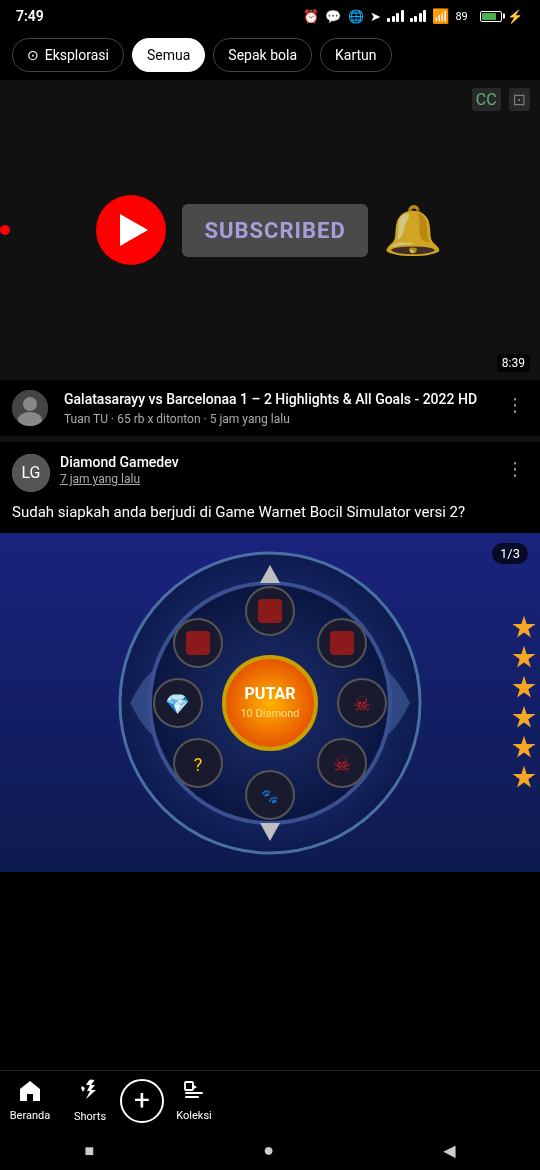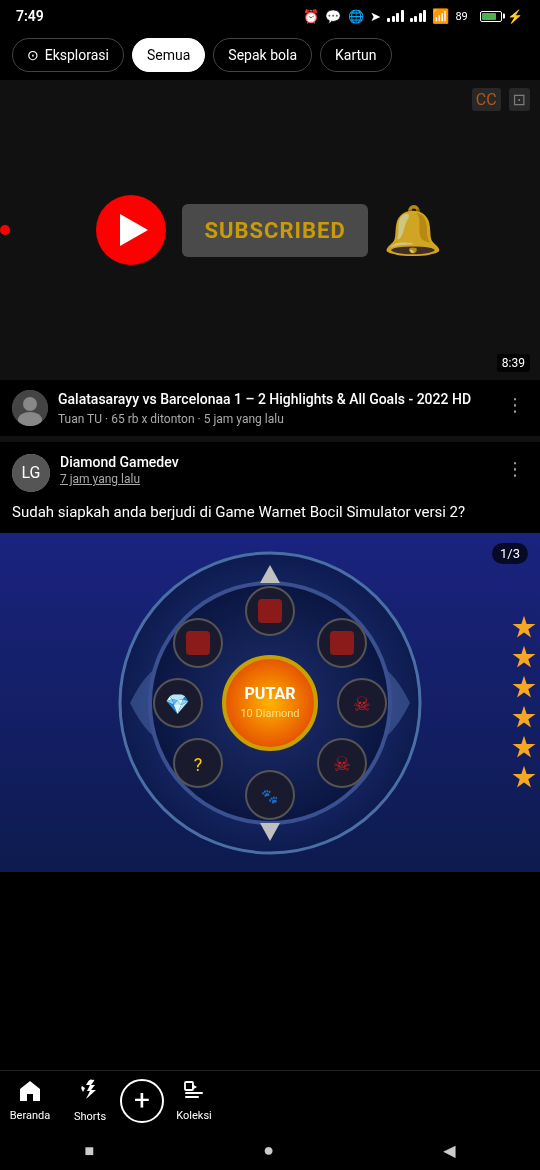--- a/index.html
+++ b/index.html
@@ -128,21 +128,21 @@
       content: '';
       width: 0;
       height: 0;
       border-style: solid;
       border-width: 16px 0 16px 28px;
       border-color: transparent transparent transparent #fff;
       margin-left: 6px;
     }
     .subscribed-btn {
       background: #555;
-      color: #eab308;
+      color: #c4b5fd;
       font-size: 22px;
       font-weight: bold;
       padding: 14px 22px;
       border-radius: 6px;
       letter-spacing: 1px;
       opacity: 0.85;
     }
     .bell-icon-wrap {
       font-size: 48px;
       opacity: 0.8;
@@ -164,21 +164,21 @@
       display: flex;
       gap: 8px;
       opacity: 0.7;
     }
 
     
     .video-info {
       display: flex;
       align-items: flex-start;
       padding: 10px 12px;
-      gap: 10px;
+      gap: 16px;
       background: #000;
     }
     .channel-avatar {
       width: 36px;
       height: 36px;
       border-radius: 50%;
       background: #555;
       flex-shrink: 0;
       overflow: hidden;
       display: flex;
@@ -444,21 +444,21 @@
     <span>Sepak bola</span>
   </div>
   <div class="filter-tab">
     <span>Kartun</span>
   </div>
 </div>
 
 <div class="video-thumbnail">
 
   <div class="top-overlay-icons">
-    <span style="color:#f97316; font-size:16px; background:#333; padding:2px 4px; border-radius:3px;">CC</span>
+    <span style="color:#86efac; font-size:16px; background:#333; padding:2px 4px; border-radius:3px;">CC</span>
     <span style="color:#aaa; font-size:16px; background:#333; padding:2px 4px; border-radius:3px;">⊡</span>
   </div>
 
   <div class="subscribe-overlay">
     <div class="yt-play-btn"></div>
     <div class="subscribed-btn">SUBSCRIBED</div>
     <div class="bell-icon-wrap">🔔</div>
   </div>
 
   <div class="video-pos-indicator"></div>

